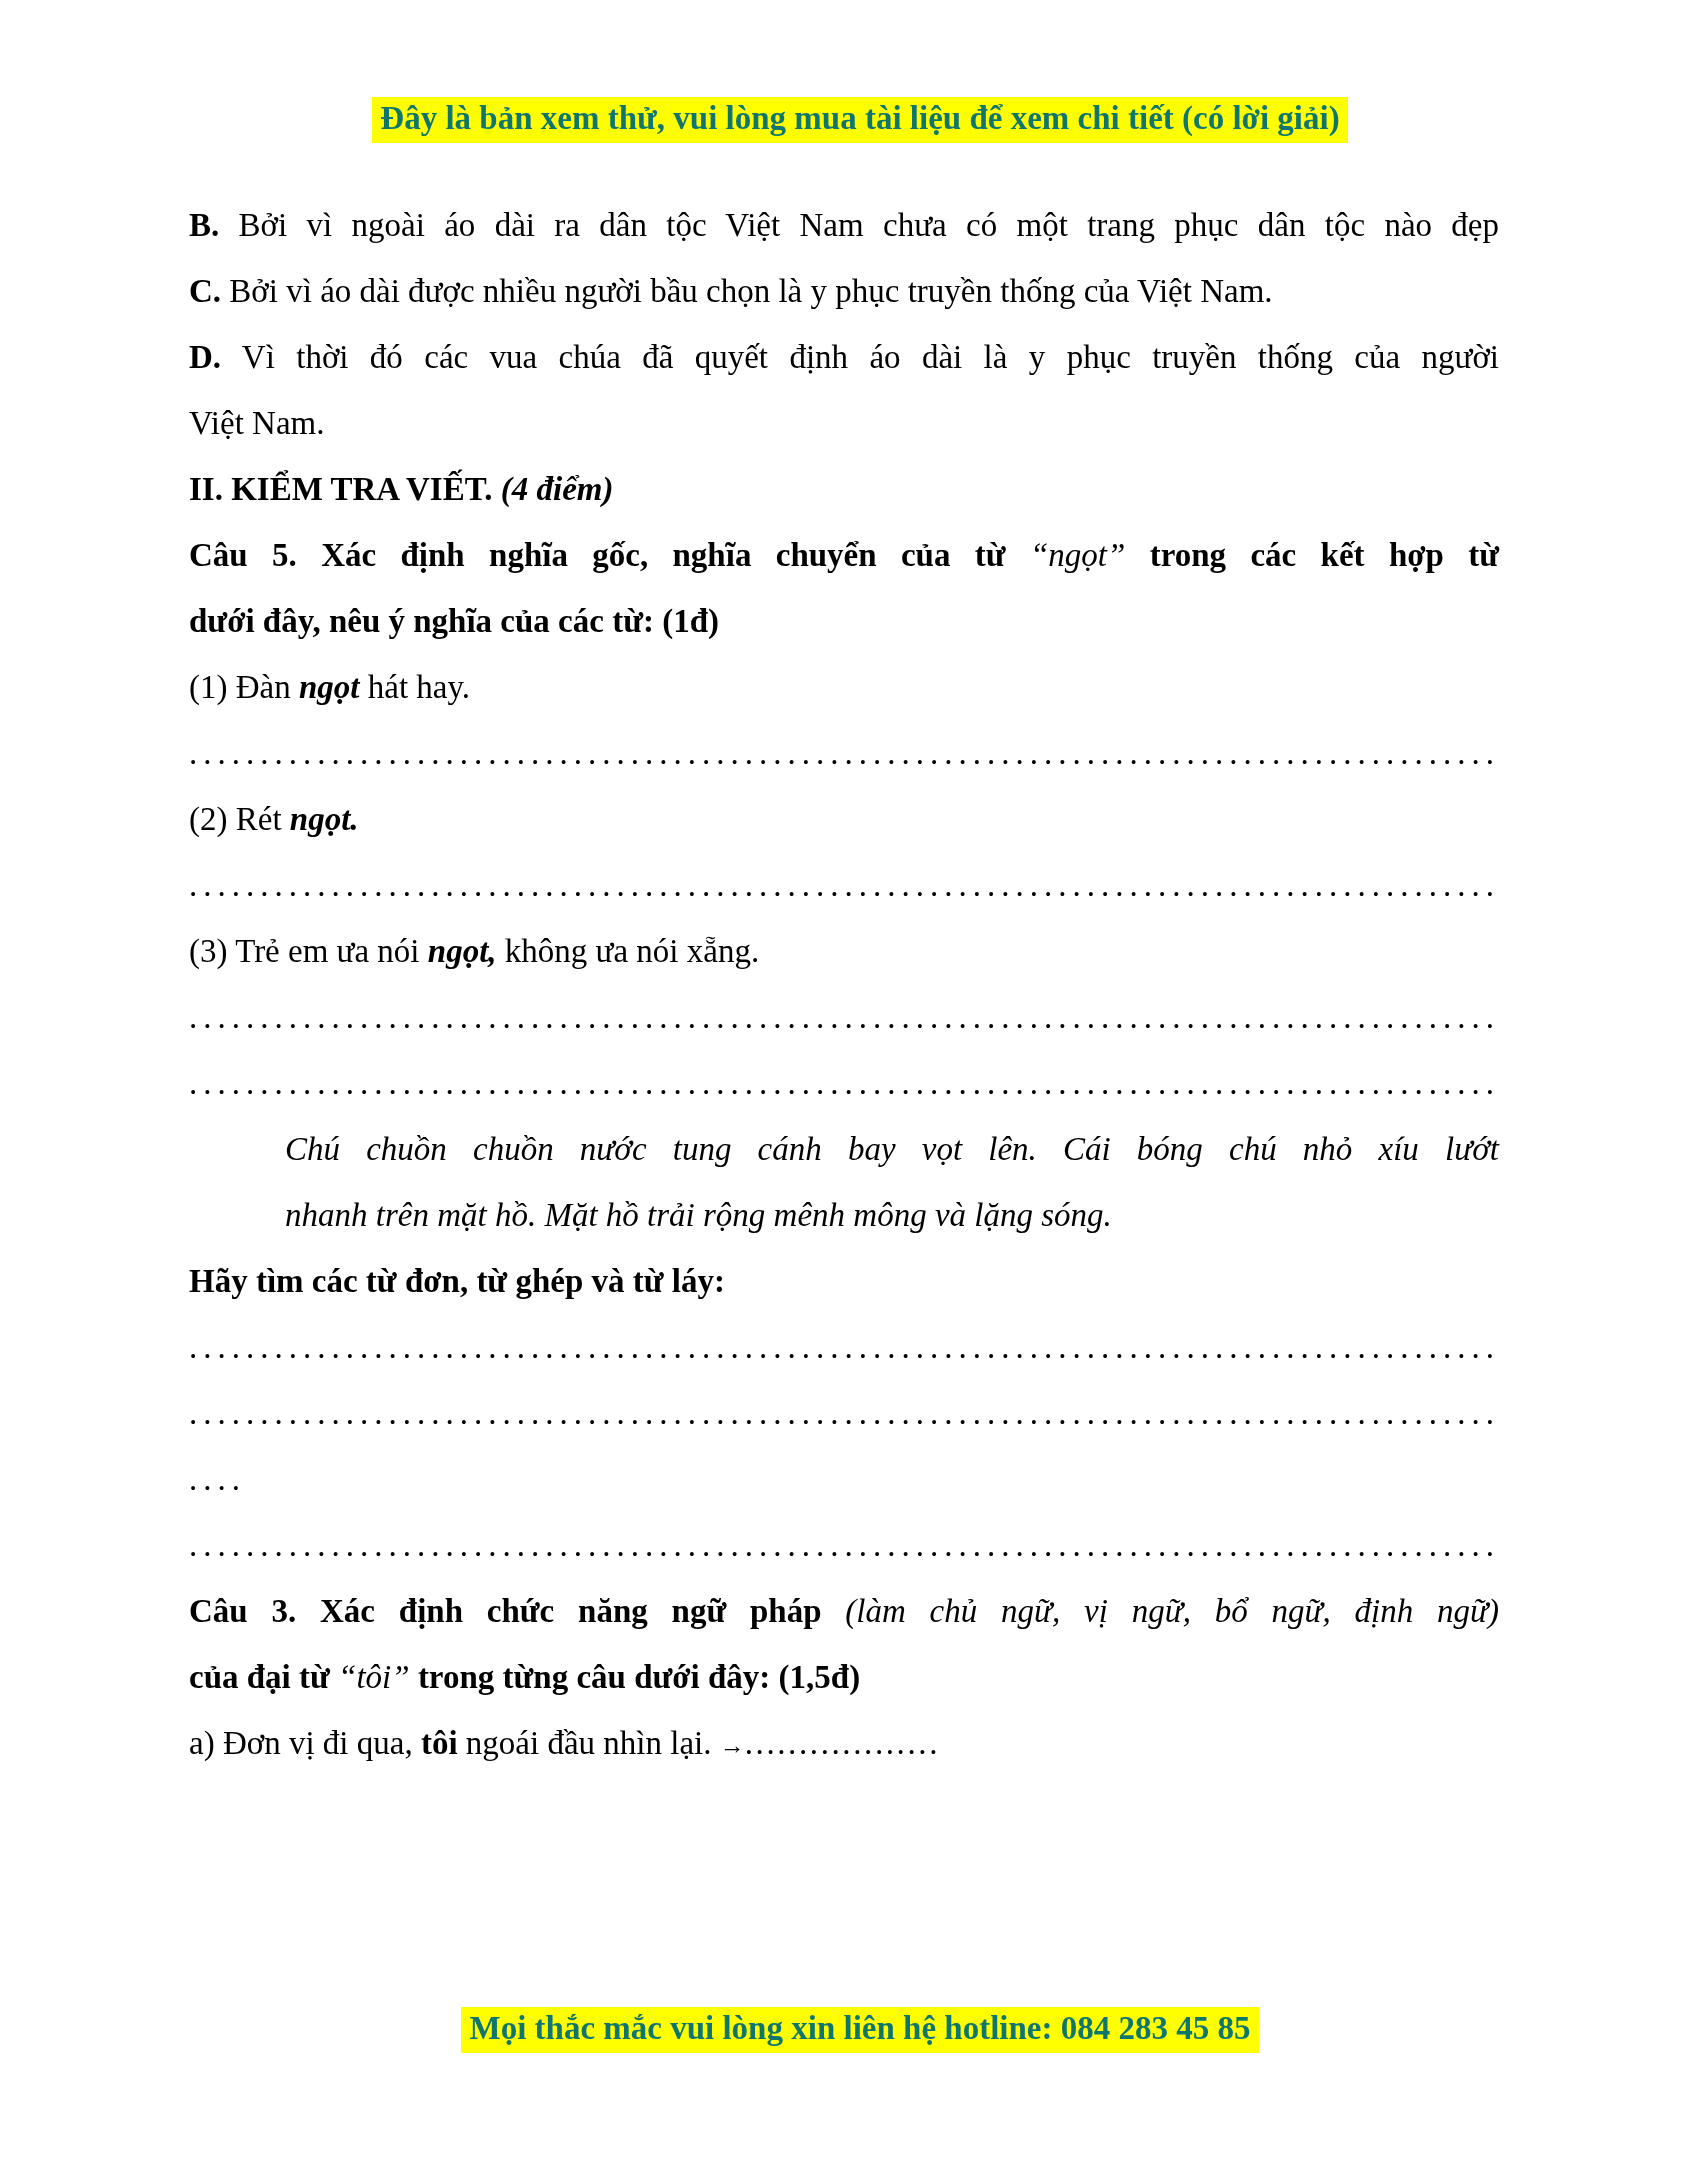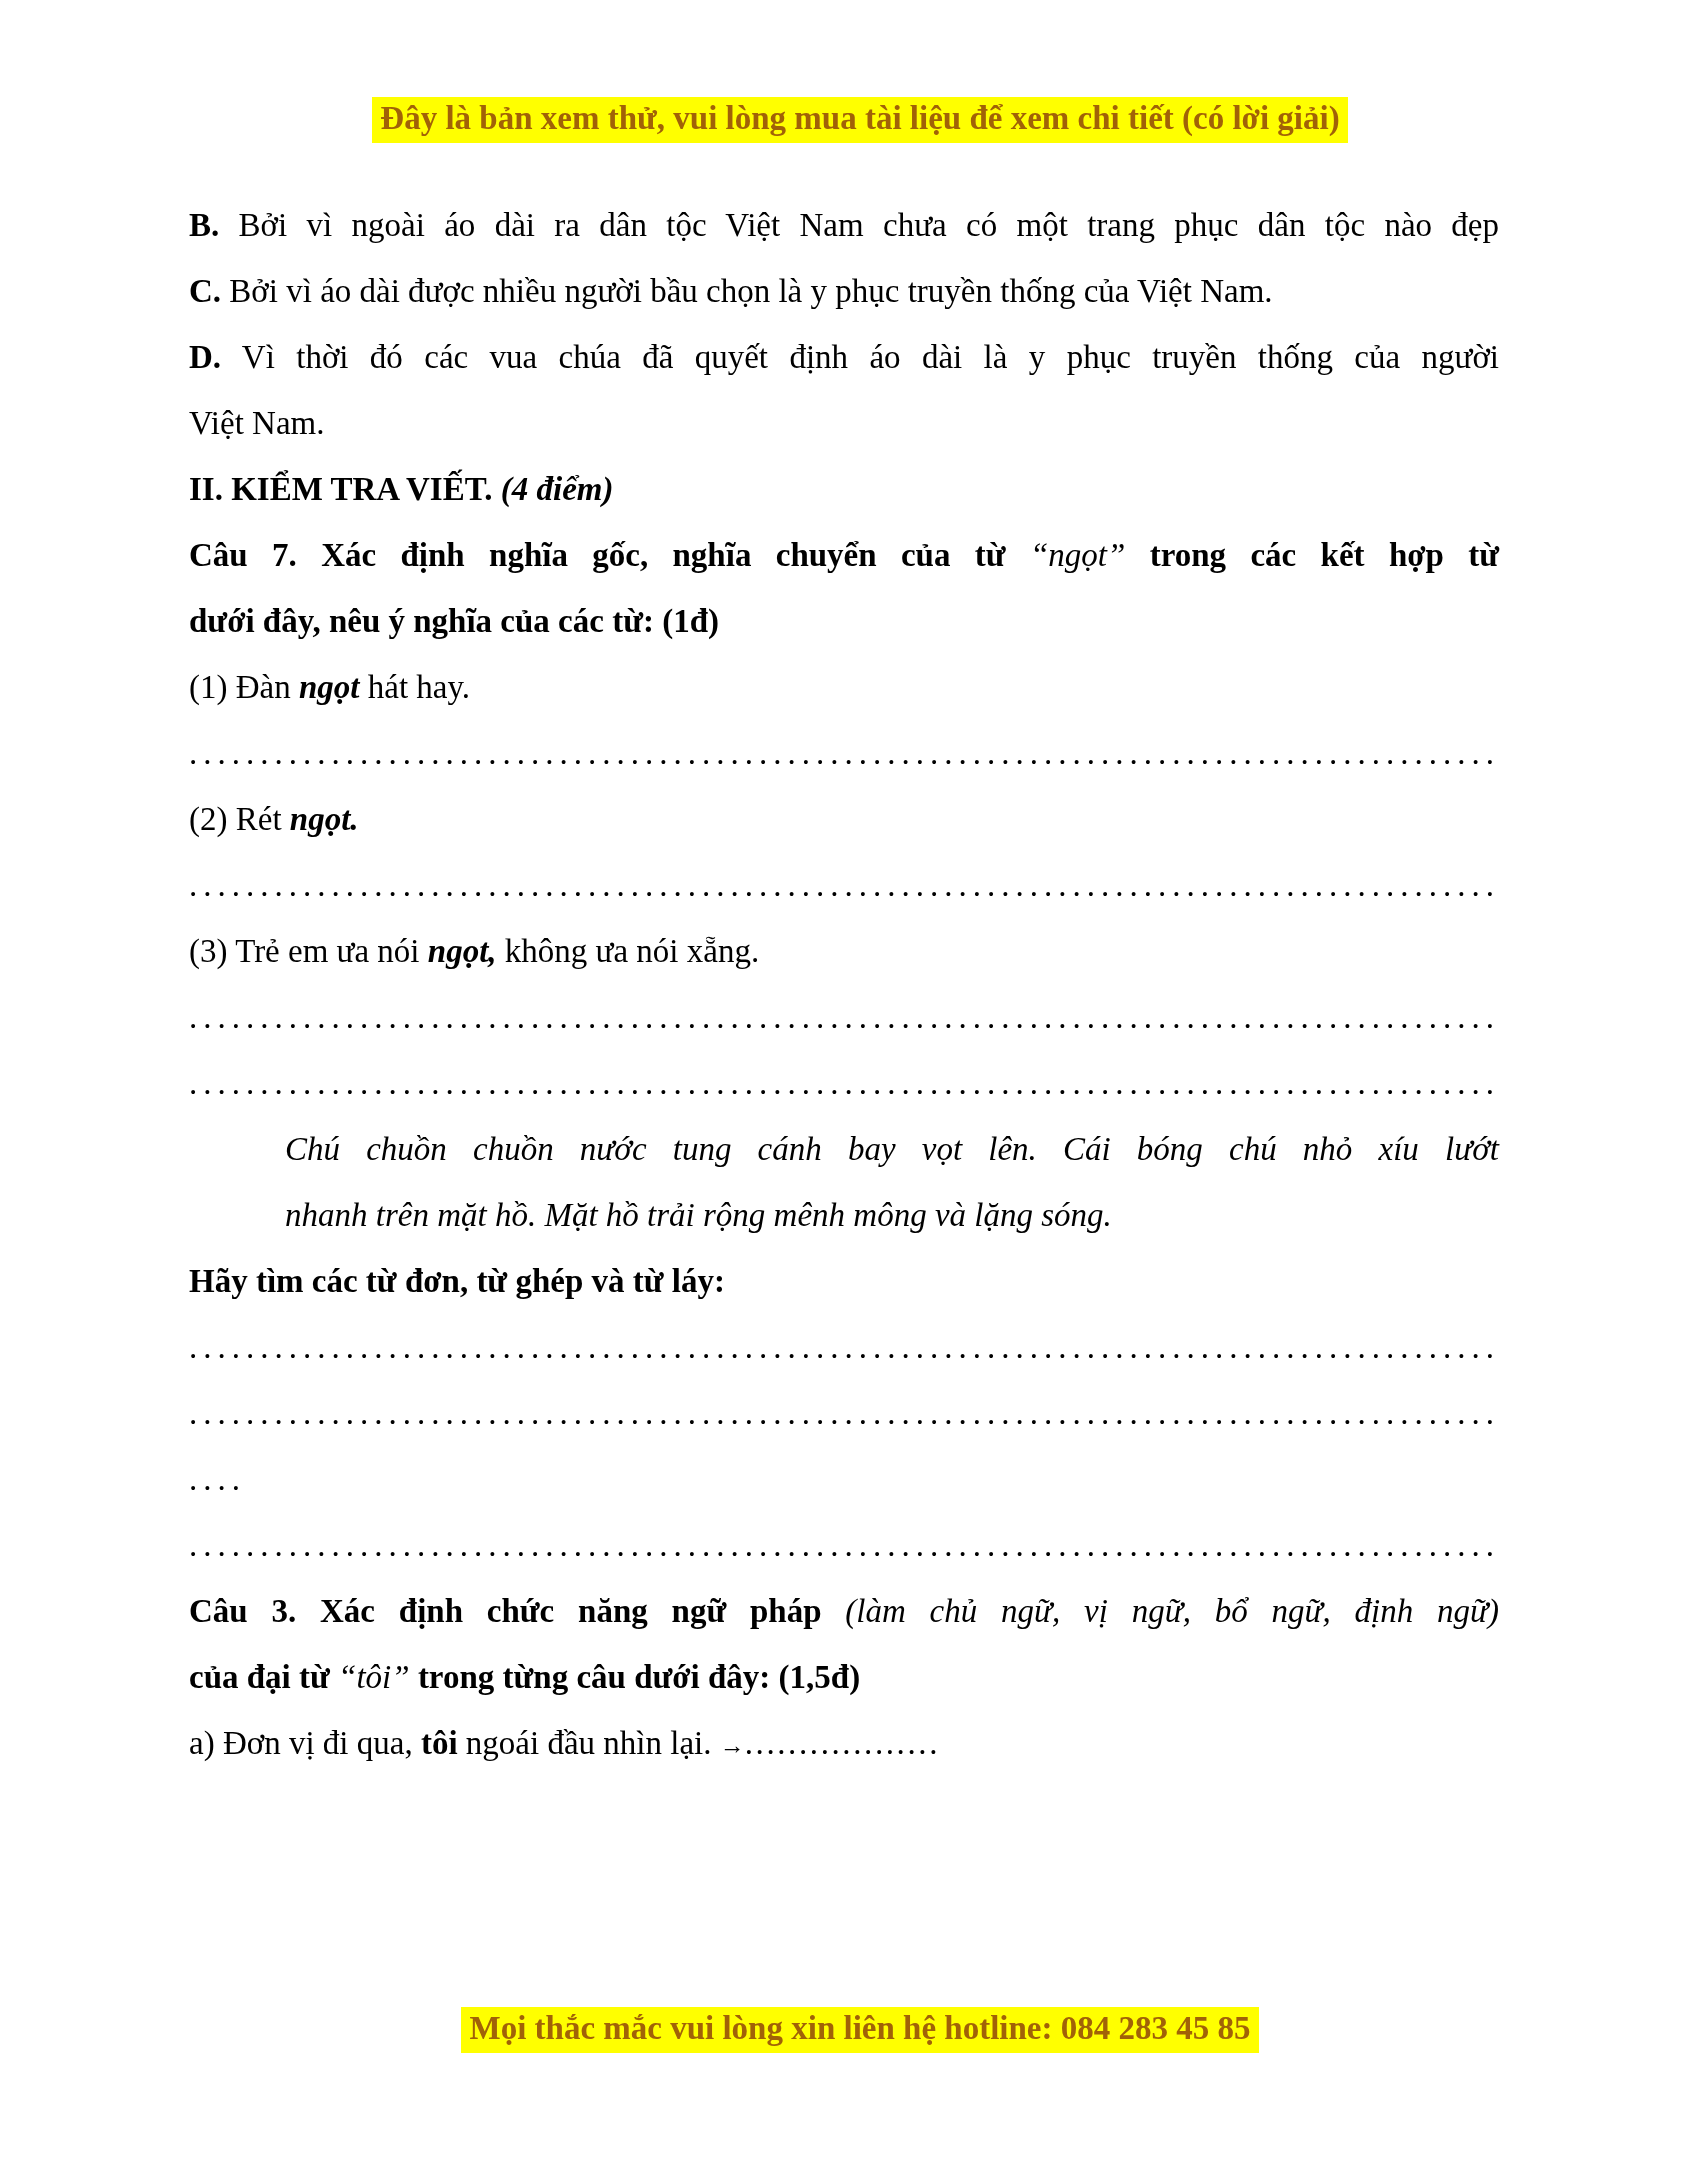--- a/index.html
+++ b/index.html
@@ -12,21 +12,21 @@
     font-family:"Liberation Serif","DejaVu Serif",serif;
     font-size:33px; line-height:66px;
     overflow:hidden;
   }
   .banner { position:absolute; left:189px; width:1310px; text-align:center; line-height:normal; }
   .banner-top { top:97px; }
   .banner-bottom { top:2007px; }
   .hl {
     display:inline-block;
     background:#ffff00;
-    color:#a16207;
+    color:#0f766e;
     font-weight:bold;
     padding:3.3px 8px 6px 8px;
     margin-left:32px;
   }
   .body-block { position:absolute; left:189px; top:192px; width:1310px; }
   .line { height:66px; line-height:66px; }
   .just { text-align:justify; text-align-last:justify; }
   .quote { padding-left:96px; }
   .quote.just { text-align:justify; text-align-last:justify; }
   b, .b { font-weight:bold; }
@@ -54,21 +54,21 @@
 
     <div class="line just"><b>B.</b> <span>Bởi vì ngoài áo dài ra dân tộc Việt Nam chưa có một trang phục dân tộc nào đẹp</span></div>
 
     <div class="line"><b>C.</b> <span>Bởi vì áo dài được nhiều người bầu chọn là y phục truyền thống của Việt Nam.</span></div>
 
     <div class="line just"><b>D.</b> <span>Vì thời đó các vua chúa đã quyết định áo dài là y phục truyền thống của người</span></div>
     <div class="line"><span>Việt Nam.</span></div>
 
     <div class="line"><b>II. KIỂM TRA VIẾT.</b> <span class="bi">(4 điểm)</span></div>
 
-    <div class="line just"><b>Câu 7. Xác định nghĩa gốc, nghĩa chuyển của từ</b> <span class="it">“ngọt”</span> <b>trong các kết hợp từ</b></div>
+    <div class="line just"><b>Câu 5. Xác định nghĩa gốc, nghĩa chuyển của từ</b> <span class="it">“ngọt”</span> <b>trong các kết hợp từ</b></div>
     <div class="line"><b>dưới đây, nêu ý nghĩa của các từ: (1đ)</b></div>
 
     <div class="line"><span>(1) Đàn</span> <span class="bi">ngọt</span> <span>hát hay.</span></div>
     <div class="line dotline">...............................................................................................</div>
 
     <div class="line"><span>(2) Rét</span> <span class="bi">ngọt.</span></div>
     <div class="line dotline">...............................................................................................</div>
 
     <div class="line"><span>(3) Trẻ em ưa nói</span> <span class="bi">ngọt,</span> <span>không ưa nói xẵng.</span></div>
     <div class="line dotline">...............................................................................................</div>

